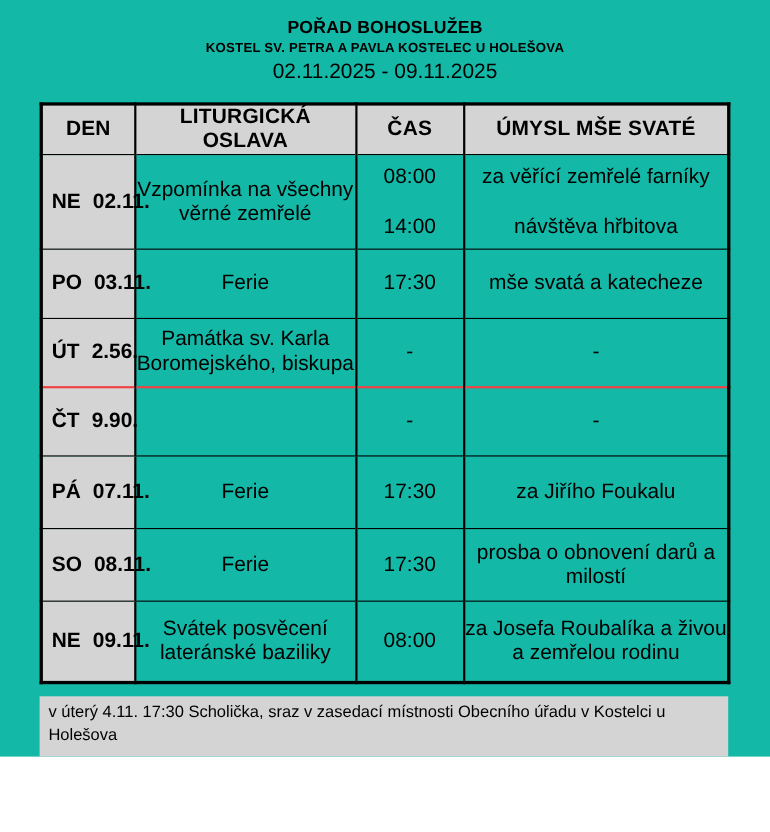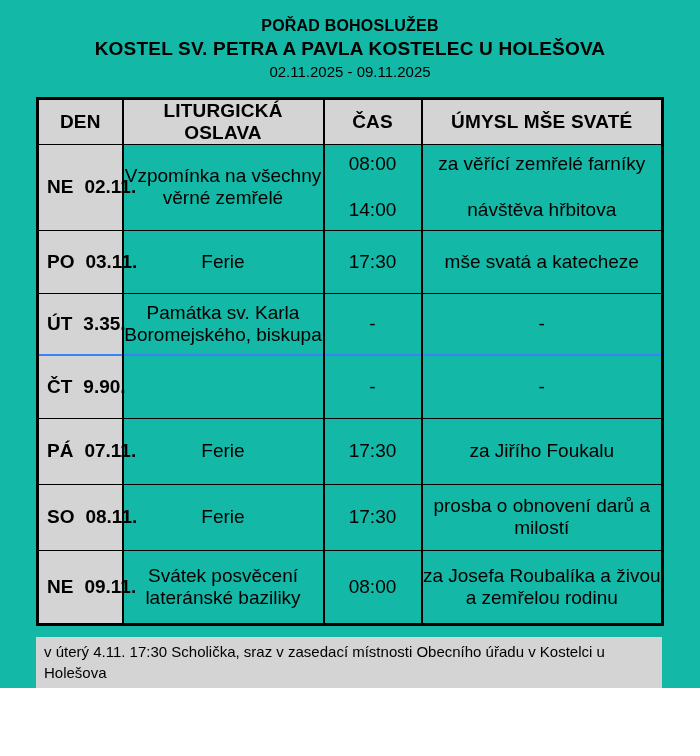--- a/index.html
+++ b/index.html
@@ -21,26 +21,26 @@
     padding-top: 15px;
     text-align: center;
     line-height: 1.32;
   }
   .doc-title {
     font-size: 16px;
     font-weight: bold;
     letter-spacing: 0.2px;
   }
   .doc-subtitle {
+    font-size: 12px;
+    font-weight: bold;
+    letter-spacing: 0.2px;
+  }
+  .doc-daterange {
     font-size: 19px;
-    font-weight: bold;
-    letter-spacing: 0.2px;
-  }
-  .doc-daterange {
-    font-size: 15px;
     font-weight: normal;
     margin-top: 1px;
   }
   
   .schedule-wrap {
     margin: 15px 0 0 36px;
   }
   table.schedule {
     border-collapse: collapse;
     table-layout: fixed;
@@ -82,21 +82,21 @@
   td.oslava { padding: 0 8px; }
   td.umysl  { padding: 0 6px; }
   .stack {
     display: flex;
     flex-direction: column;
     align-items: center;
     justify-content: center;
     gap: 24px;
   }
   tr.gray-divider td {
-    border-top: 2px solid #3b82f6;
+    border-top: 2px solid #ef4444;
   }
   
   .footer-note {
     margin: 11px 0 0 36px;
     width: 610px;
     background: #d4d4d4;
     font-size: 15px;
     line-height: 1.42;
     padding: 4px 8px 21px 8px;
   }
@@ -159,21 +159,21 @@
         </td>
         <td class="oslava">Ferie</td>
         <td class="cas">17:30</td>
         <td class="umysl">mše svatá a katecheze</td>
       </tr>
 
       <tr style="height:62px">
         <td class="den">
           <div class="den-inner">
             <span>ÚT</span>
-            <span>3.35.</span>
+            <span>2.56.</span>
           </div>
         </td>
         <td class="oslava">Památka sv. Karla Boromejského, biskupa</td>
         <td class="cas">-</td>
         <td class="umysl">-</td>
       </tr>
 
 
       <tr class="gray-divider" style="height:63px">
         <td class="den">

